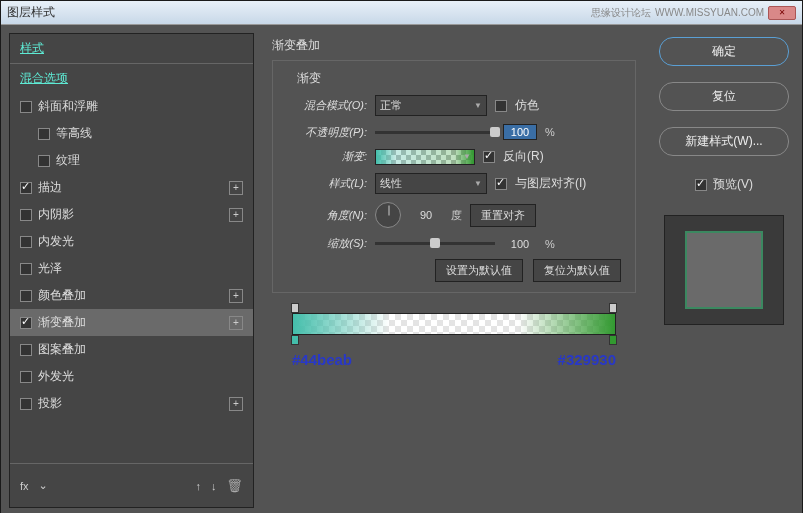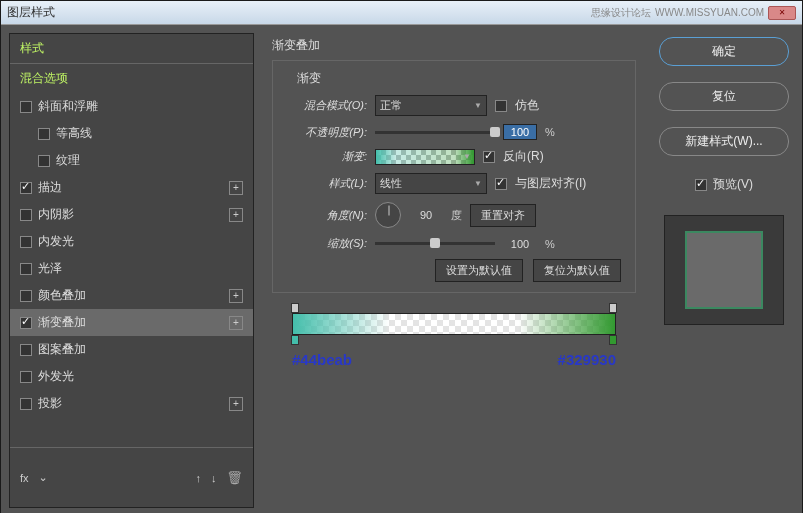--- a/index.html
+++ b/index.html
@@ -4,30 +4,30 @@
 <style>
 * { box-sizing: border-box; margin: 0; padding: 0; font-family: "Microsoft YaHei", sans-serif; }
 body { background: #535353; width: 803px; height: 513px; overflow: hidden; }
 .window { border: 1px solid #1a1a1a; width: 803px; height: 513px; background: #535353; }
 .titlebar { background: linear-gradient(#e8f0f8, #c8d8e8); height: 24px; display: flex; align-items: center; padding: 0 6px; font-size: 12px; color: #333; border-bottom: 1px solid #999; }
 .titlebar .title { flex: 1; }
 .titlebar .watermark { font-size: 10px; color: #888; margin-right: 4px; }
 .titlebar .close { width: 28px; height: 14px; background: #d98888; border: 1px solid #a55; border-radius: 2px; display: flex; align-items: center; justify-content: center; font-size: 8px; color: #700; }
 .content { display: flex; height: 491px; background: #535353; padding: 8px; gap: 8px; }
 .left-panel { width: 245px; background: #454545; border: 1px solid #222; display: flex; flex-direction: column; }
-.section-header { padding: 6px 10px; font-size: 12px; color: #bef264; }
+.section-header { padding: 6px 10px; font-size: 12px; color: #5eead4; text-decoration: underline; }
 .divider { border-bottom: 1px solid #666; }
 .style-list { flex: 1; overflow: auto; }
 .style-item { display: flex; align-items: center; padding: 5px 10px; font-size: 12px; color: #ddd; gap: 6px; cursor: pointer; }
 .style-item.sub { padding-left: 28px; }
 .style-item.selected { background: #6a6a6a; }
 .checkbox { width: 12px; height: 12px; border: 1px solid #888; background: #333; display: inline-block; position: relative; }
 .checkbox.checked::after { content: "✓"; position: absolute; top: -3px; left: 0; color: #fff; font-size: 11px; }
 .plus-box { width: 14px; height: 14px; border: 1px solid #888; font-size: 10px; color: #ccc; display: flex; align-items: center; justify-content: center; margin-left: auto; }
-.left-footer { border-top: 1px solid #666; padding: 22px 10px; display: flex; align-items: center; gap: 10px; font-size: 11px; color: #ccc; }
+.left-footer { border-top: 1px solid #666; padding: 14px 10px; display: flex; align-items: center; gap: 10px; font-size: 11px; color: #ccc; }
 .left-footer .spacer { flex: 1; }
 .trash { font-size: 13px; color: #aaa; }
 .center-panel { flex: 1; padding: 4px 10px; color: #ddd; font-size: 12px; }
 .center-title { margin-bottom: 6px; }
 .fieldset { border: 1px solid #666; padding: 10px 14px; margin-bottom: 20px; }
 .fieldset-label { margin: -18px 0 8px 6px; background: #535353; display: inline-block; padding: 0 4px; }
 .row { display: flex; align-items: center; gap: 8px; margin-bottom: 8px; }
 .label { width: 80px; text-align: right; font-size: 11px; color: #ddd; font-style: italic; }
 .select { background: #454545; border: 1px solid #222; color: #ddd; font-size: 11px; padding: 2px 4px; width: 112px; display: flex; justify-content: space-between; align-items: center; }
 .chevron { font-size: 8px; color: #aaa; }

